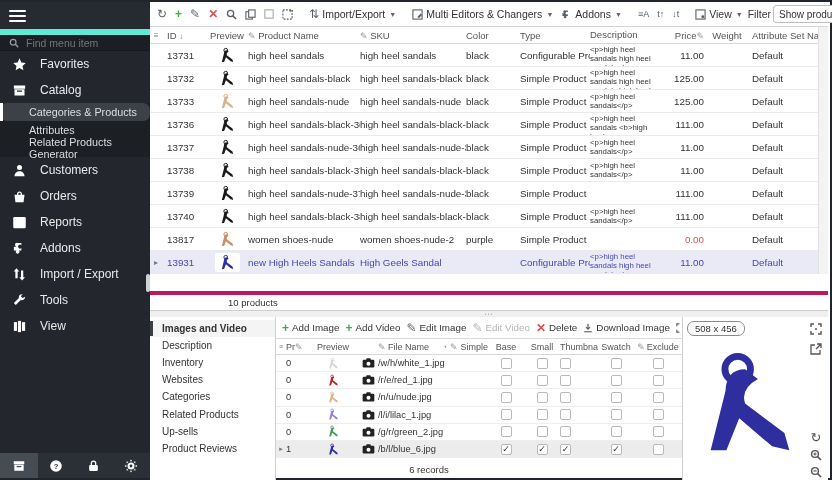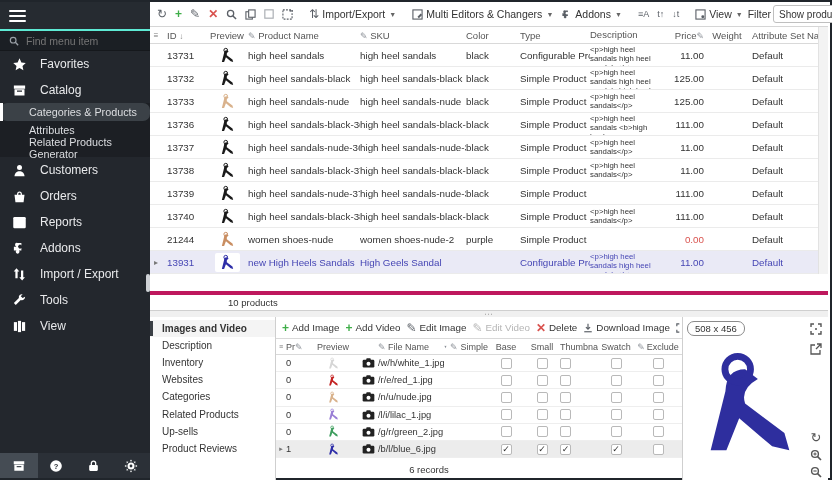--- a/index.html
+++ b/index.html
@@ -5,21 +5,21 @@
   * { box-sizing: border-box; margin: 0; padding: 0; }
   html,body { width:832px; height:480px; overflow:hidden; }
   body { font-family:"Liberation Sans", sans-serif; background:#20252b; }
   .app { position:relative; width:832px; height:480px; border:2px solid #20252b; border-left:none; background:#fff; }
 
   
   .sidebar { position:absolute; left:0; top:0; width:150px; height:476px; background:#23272d; color:#e9eaec; }
   .sb-top { height:27px; background:#262b31; display:flex; align-items:center; padding-left:9px; }
   .burger { width:17px; }
   .burger div { height:2px; background:#fff; margin:3px 0; border-radius:1px; }
-  .sb-search { height:22px; background:#1b1f24; border-top:2px solid #5eead4; border-bottom:1px solid #15181c; display:flex; align-items:center; padding-left:9px; gap:7px; }
+  .sb-search { height:22px; background:#1b1f24; border-top:6px solid #5eead4; border-bottom:1px solid #15181c; display:flex; align-items:center; padding-left:9px; gap:7px; }
   .sb-search input { background:transparent; border:none; outline:none; color:#8b9097; font-size:10.5px; width:110px; font-family:"Liberation Sans",sans-serif; }
   .sb-item { height:26px; display:flex; align-items:center; gap:12px; padding-left:11px; font-size:12px; cursor:pointer;text-align:right; }
   .sb-item .ico { width:17px; display:flex; justify-content:center; }
   .sb-sub { background:#1c1f24; }
   .sb-subitem { height:18px; display:flex; align-items:center; padding-left:29px; font-size:10.8px; color:#dcdee1; position:relative; cursor:pointer;border-radius:7px; }
   .sb-subitem.sel { background:#3b4147; }
   .sb-subitem.sel::before { content:""; position:absolute; left:0; top:0; bottom:0; width:3px; background:#fff; }
   .sb-bottom { position:absolute; left:0; bottom:0; width:150px; height:25px; background:#2b3037; display:flex; }
   .sb-bcell { flex:1; display:flex; align-items:center; justify-content:center; cursor:pointer; }
   .sb-bcell.on { background:#454c54; }
@@ -512,21 +512,21 @@
           <div class="gc c-sku">high heel sandals-black-38</div>
           <div class="gc c-col">black</div>
           <div class="gc c-ty">Simple Product</div>
           <div class="gc c-de">&lt;p&gt;high heel sandals&lt;/p&gt;</div>
           <div class="gc c-pr">111.00</div>
           <div class="gc c-wt"></div>
           <div class="gc c-at">Default</div>
         </div>
         <div class="grow">
           <div class="gc c-mk"></div>
-          <div class="gc c-id">21244</div>
+          <div class="gc c-id">13817</div>
           <div class="gc c-pv">
             <span>
               <svg class="shoe" viewBox="0 0 24 24" style="color: rgb(201, 142, 98);">
                 <use href="#shoe-sym"></use>
               </svg>
             </span>
           </div>
           <div class="gc c-nm">women shoes-nude</div>
           <div class="gc c-sku">women shoes-nude-2</div>
           <div class="gc c-col">purple</div>

